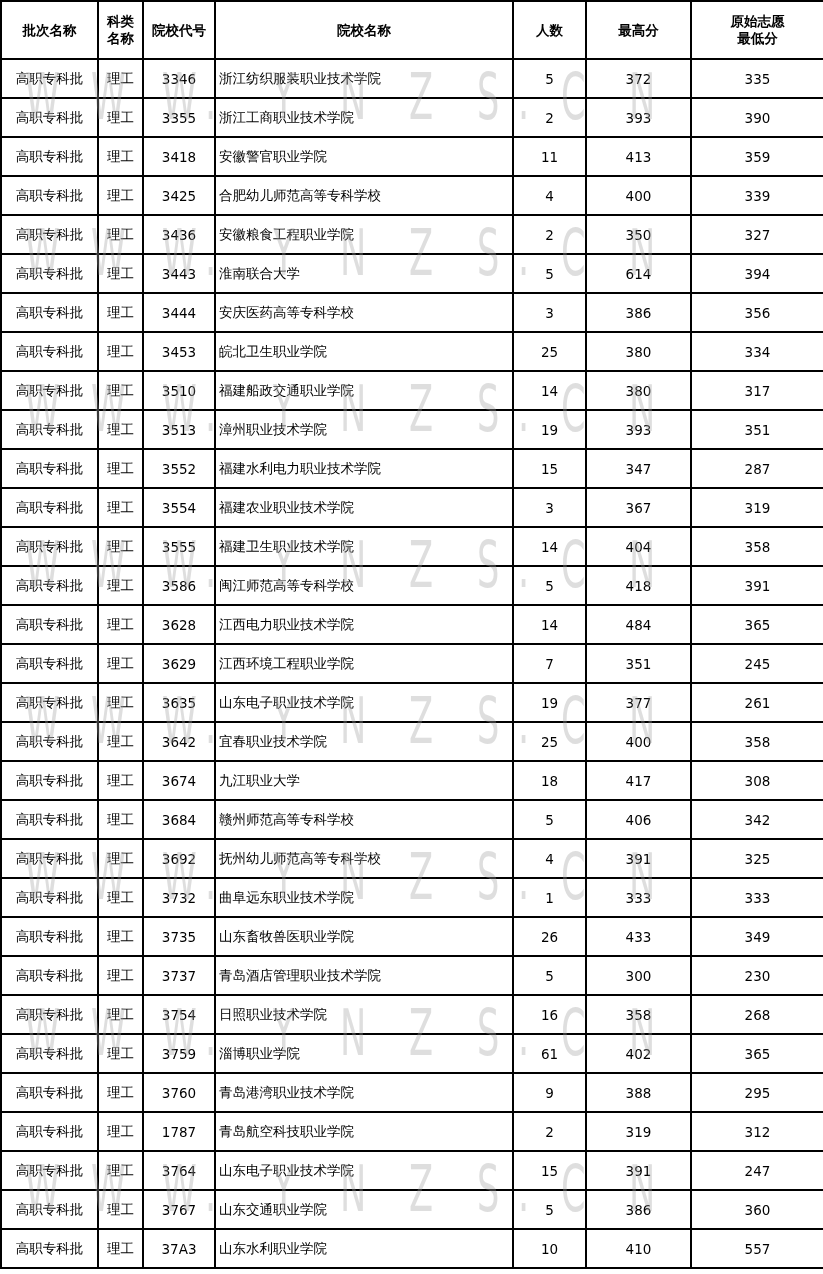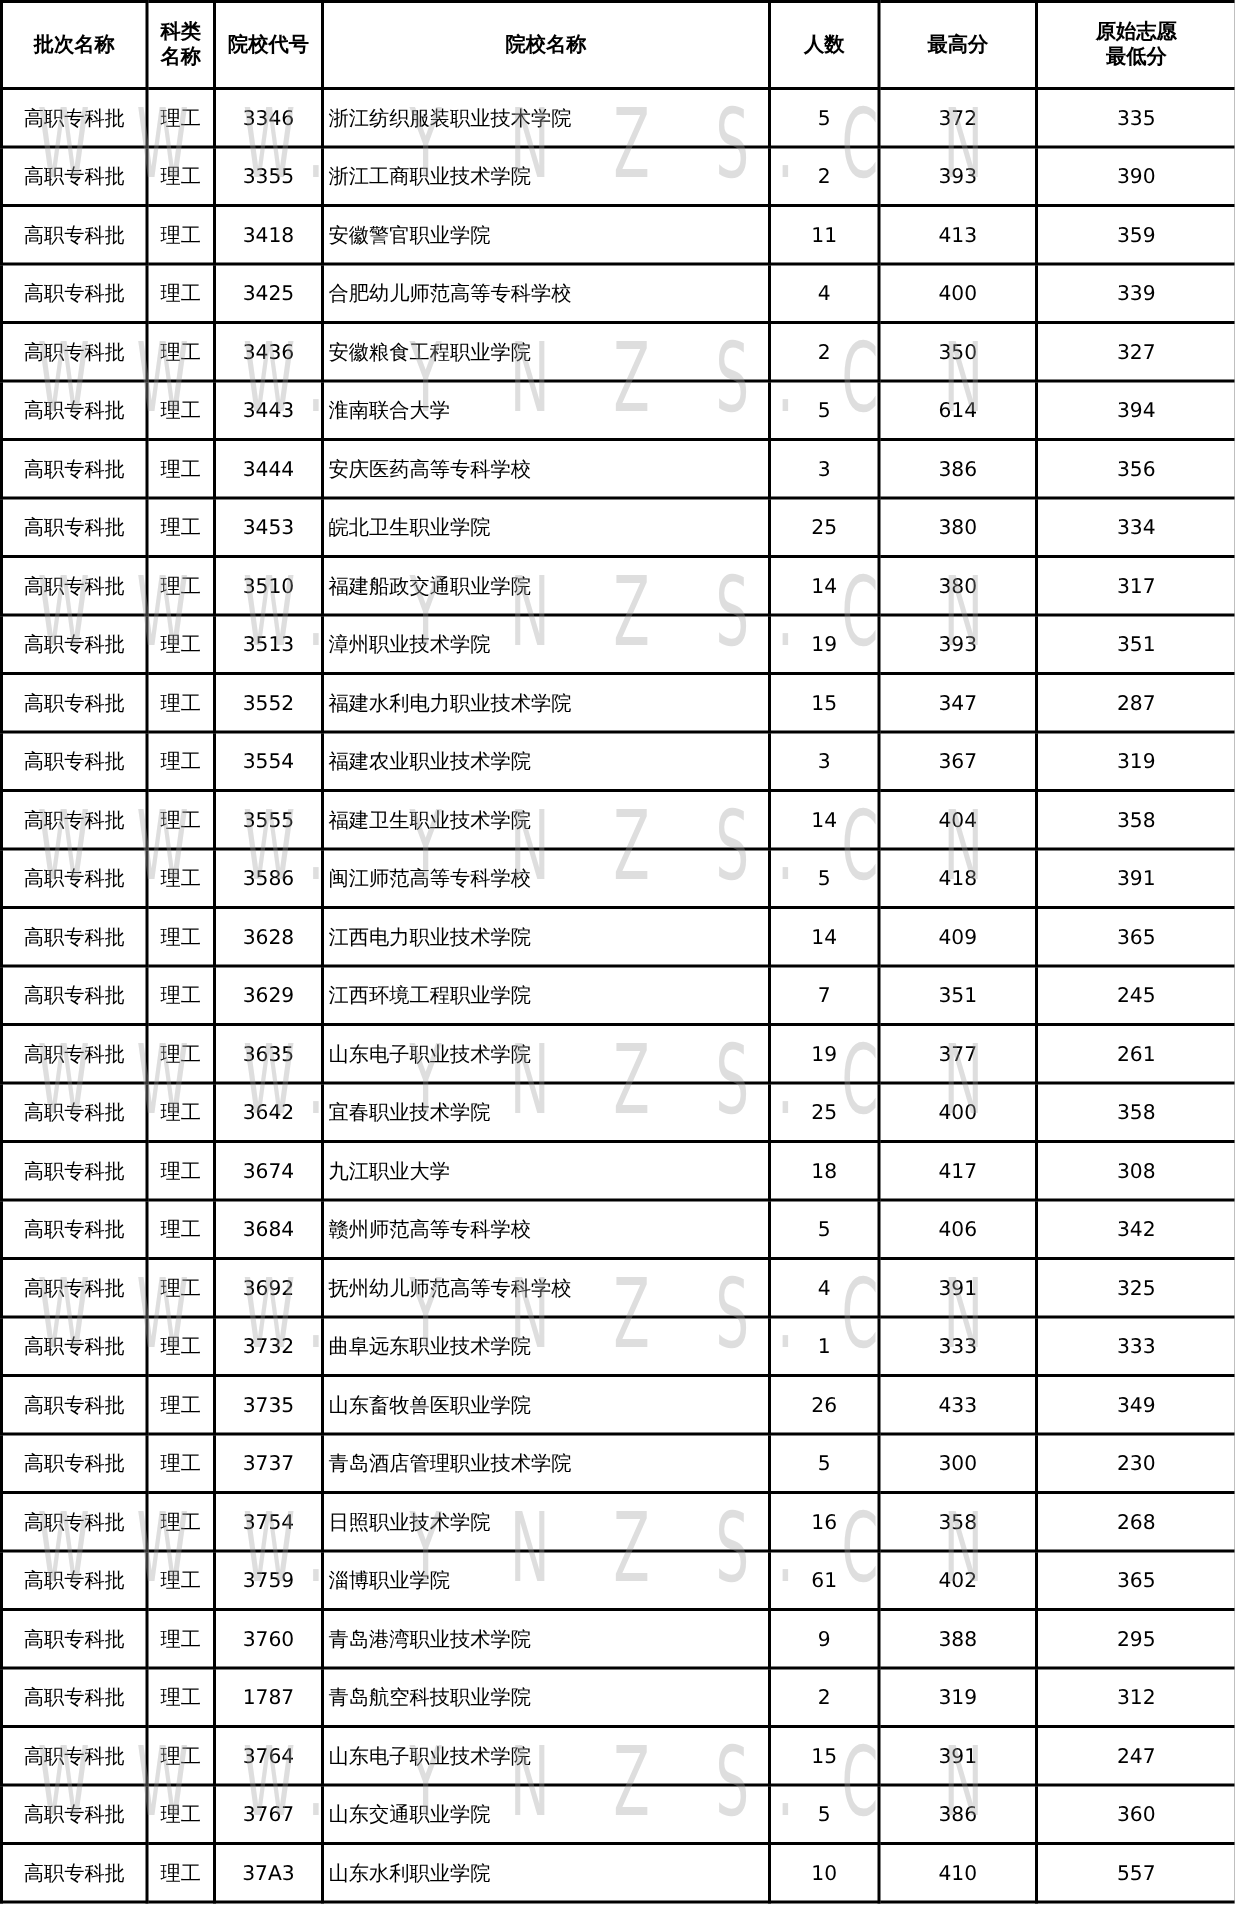--- a/index.html
+++ b/index.html
@@ -173,21 +173,21 @@
         <td class="c">5</td>
         <td class="c">418</td>
         <td class="c">391</td>
       </tr>
       <tr>
         <td class="c">高职专科批</td>
         <td class="c">理工</td>
         <td class="c">3628</td>
         <td class="l">江西电力职业技术学院</td>
         <td class="c">14</td>
-        <td class="c">409</td>
+        <td class="c">484</td>
         <td class="c">365</td>
       </tr>
       <tr>
         <td class="c">高职专科批</td>
         <td class="c">理工</td>
         <td class="c">3629</td>
         <td class="l">江西环境工程职业学院</td>
         <td class="c">7</td>
         <td class="c">351</td>
         <td class="c">245</td>

